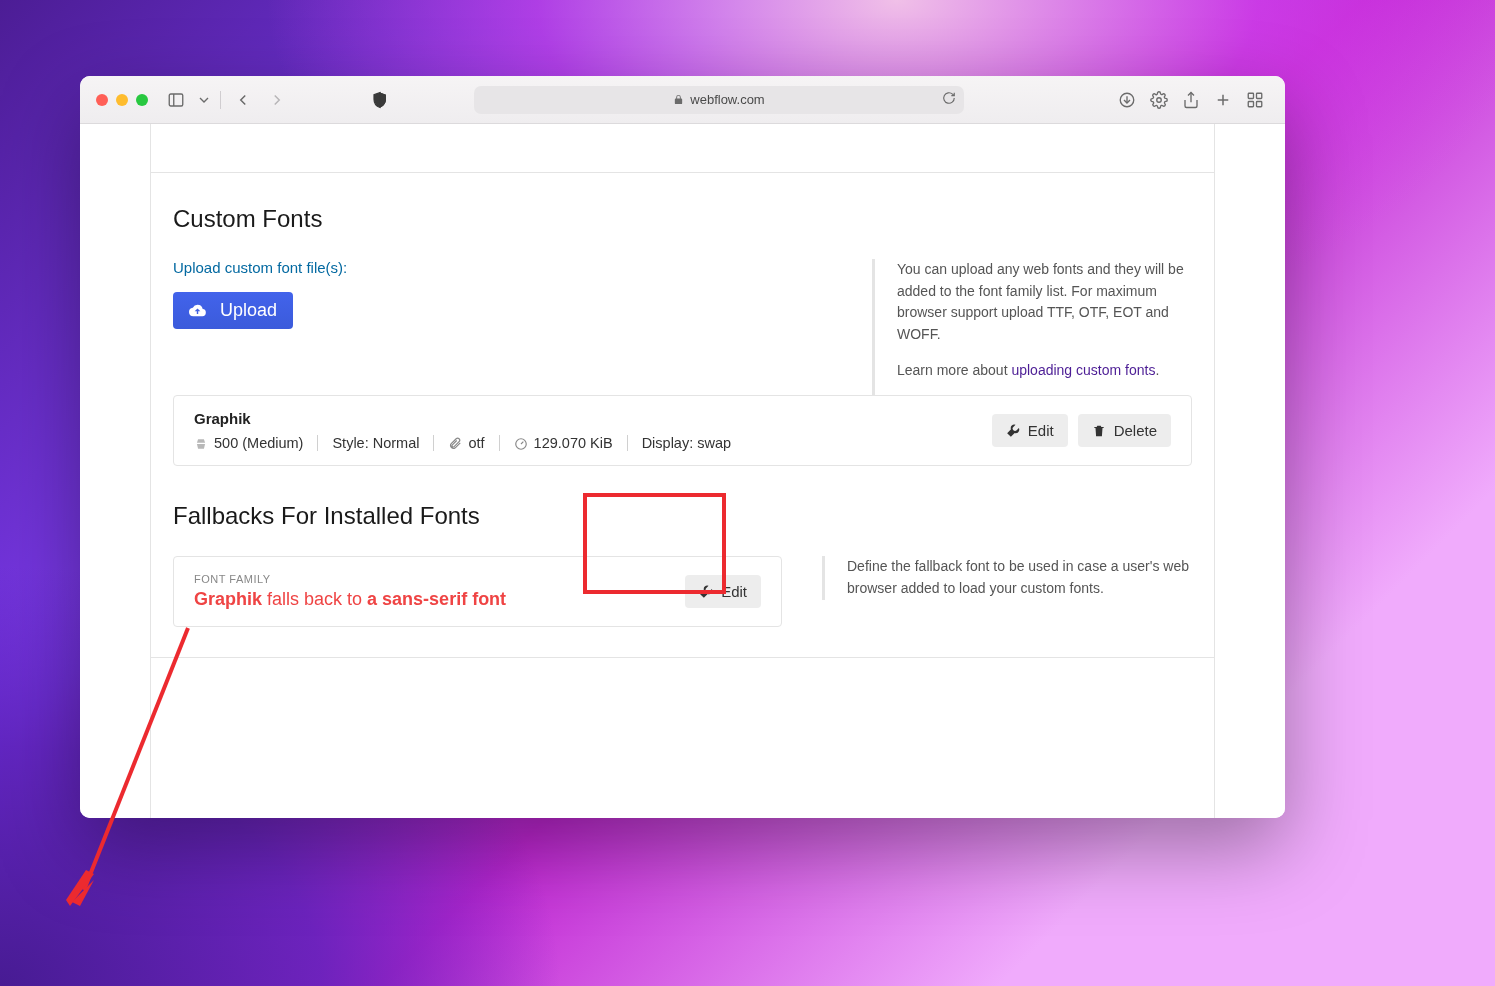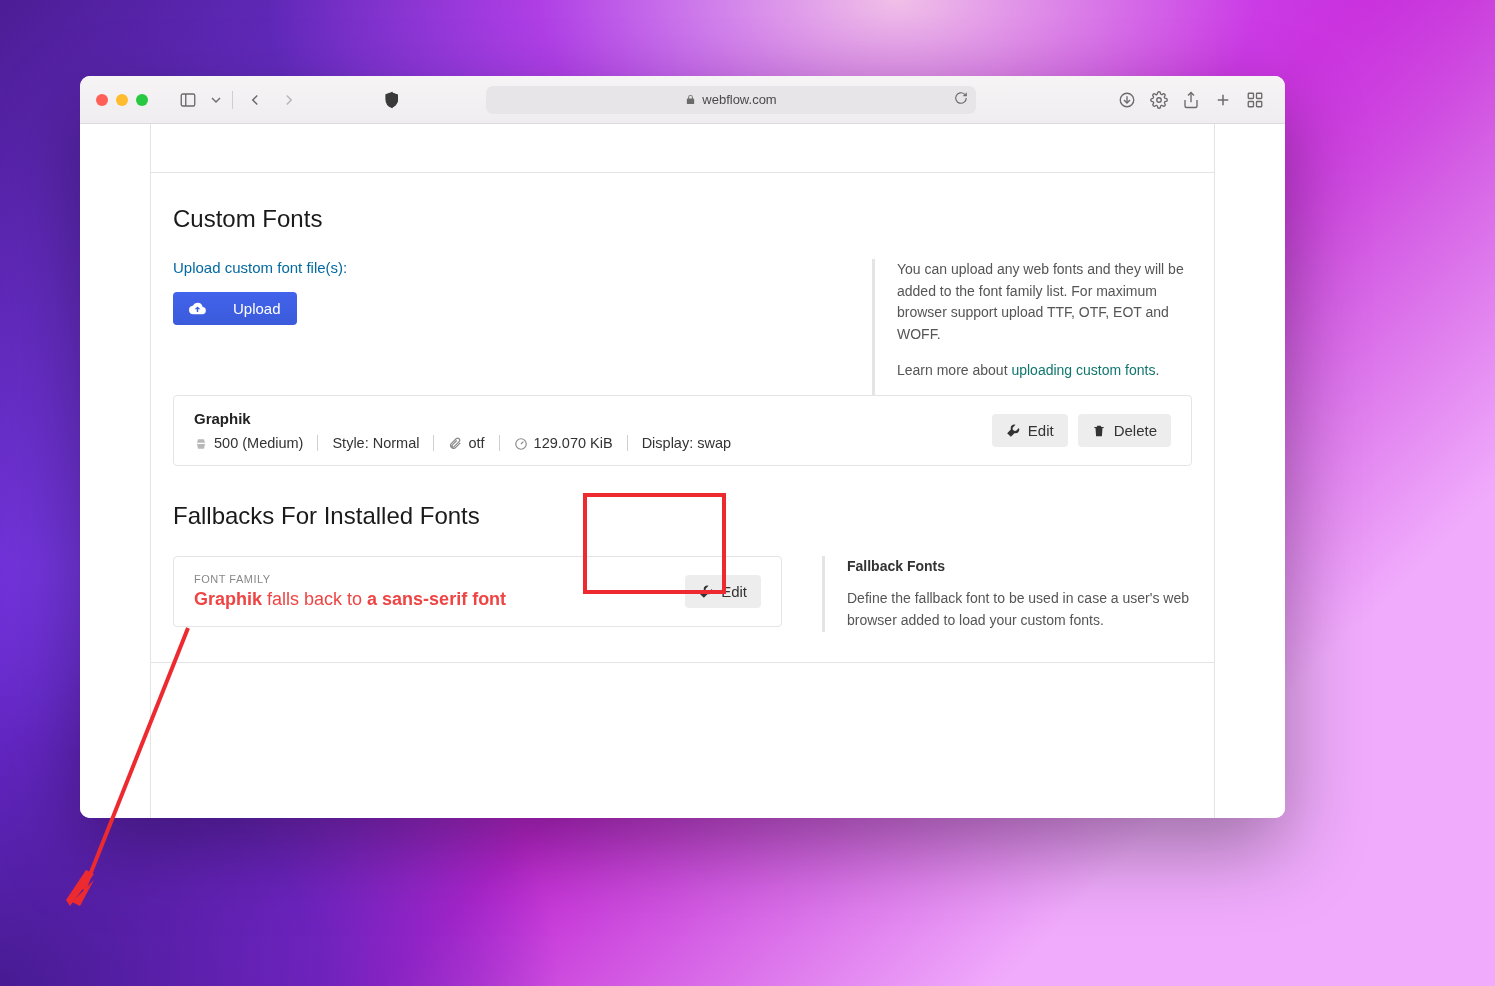--- a/index.html
+++ b/index.html
@@ -35,21 +35,20 @@
   flex-direction: column;
 }
 
 .browser-toolbar {
   height: 48px;
   background: linear-gradient(180deg, #f6f4f5 0%, #efedef 100%);
   border-bottom: 1px solid #dcdadc;
   display: flex;
   align-items: center;
   padding: 0 16px;
-  gap: 12px;
 }
 
 .traffic-lights { display: flex; gap: 8px; }
 .traffic-light { width: 12px; height: 12px; border-radius: 50%; }
 .tl-red { background: #ff5f57; }
 .tl-yellow { background: #febc2e; }
 .tl-green { background: #28c840; }
 
 .toolbar-group { display: flex; align-items: center; gap: 6px; }
 .toolbar-icon {
@@ -126,42 +125,42 @@
 }
 .upload-left { flex: 1; }
 .upload-label {
   font-size: 15px;
   color: #0369a1;
   margin-bottom: 16px;
 }
 .upload-btn {
   display: inline-flex;
   align-items: center;
-  gap: 27px;
+  gap: 14px;
   background: #3b5bdb;
   background: linear-gradient(180deg, #4263eb 0%, #3b5bdb 100%);
   color: #fff;
-  font-size: 15px;
+  font-size: 18px;
   padding: 8px 16px;
   border-radius: 4px;
   border: none;
   cursor: pointer;
 }
 .upload-btn svg { width: 17px; height: 17px; fill: #fff; }
 
 .help-panel {
   width: 320px;
   border-left: 3px solid #e4e4e4;
   padding-left: 22px;
   font-size: 14px;
   color: #555;
   line-height: 1.55;
 }
 .help-panel p { margin-bottom: 14px; }
-.help-panel a { color: #0f766e; text-decoration: none; }
+.help-panel a { color: #4c1d95; text-decoration: none; }
 
 .font-card {
   border: 1px solid #e4e4e4;
   border-radius: 4px;
   padding: 14px 20px;
   display: flex;
   align-items: center;
   justify-content: space-between;
   margin-bottom: 36px;
 }
@@ -427,21 +426,20 @@
               </div>
             </div>
             <button class="action-btn">
               <svg viewBox="0 0 24 24" fill="currentColor">
                   <path d="M22 6.92l-3.7 3.7a4 4 0 01-5.66-5.66L16.34 1.3a6 6 0 00-7.78 7.78L2 15.66 8.34 22l6.58-6.56A6 6 0 0022 6.92z"></path>
                 </svg>
               <span>Edit</span>
             </button>
           </div>
           <div class="fallback-help">
-            <div class="fallback-help-title">Fallback Fonts</div>
             <div>Define the fallback font to be used in case a user's web browser added to load your custom fonts.</div>
           </div>
         </div>
 
         <div style="height:30px"></div>
         <div class="section-divider"></div>
 
       </div>
     </div>
   </div>

